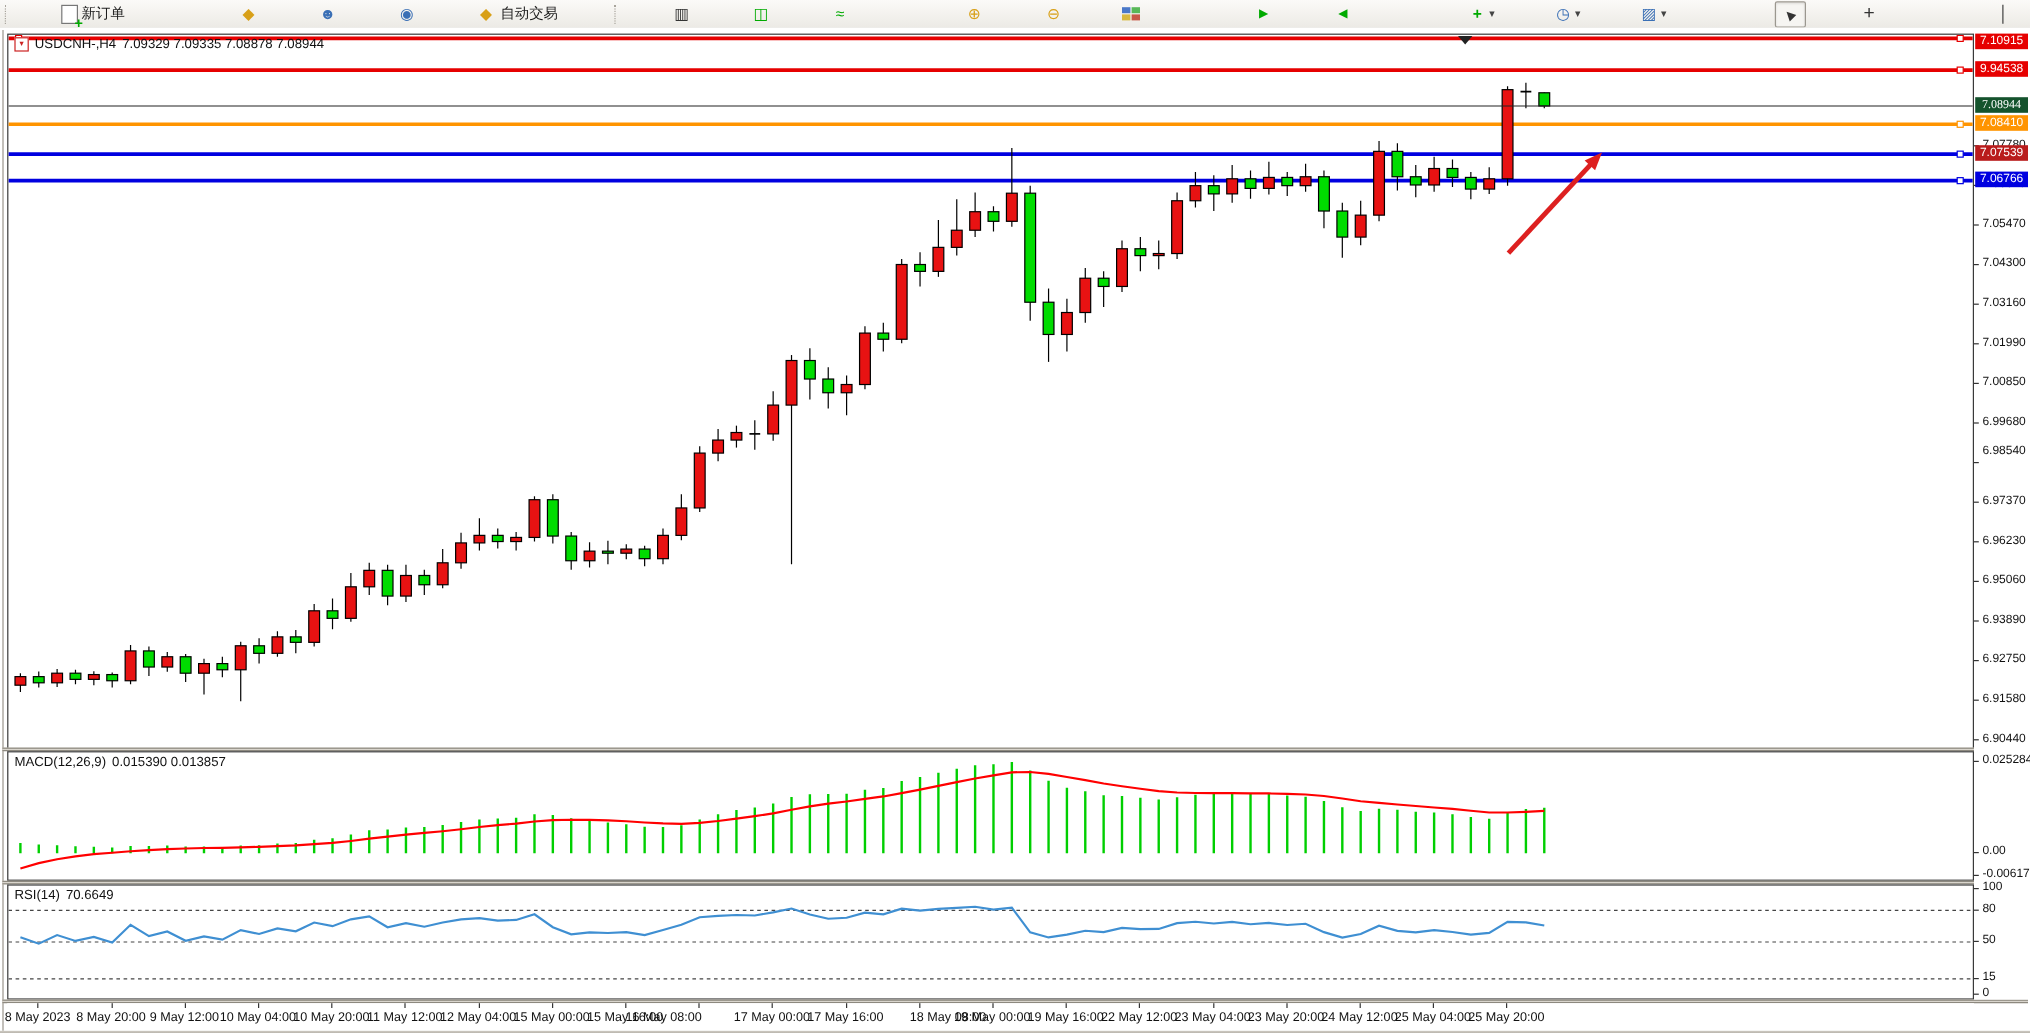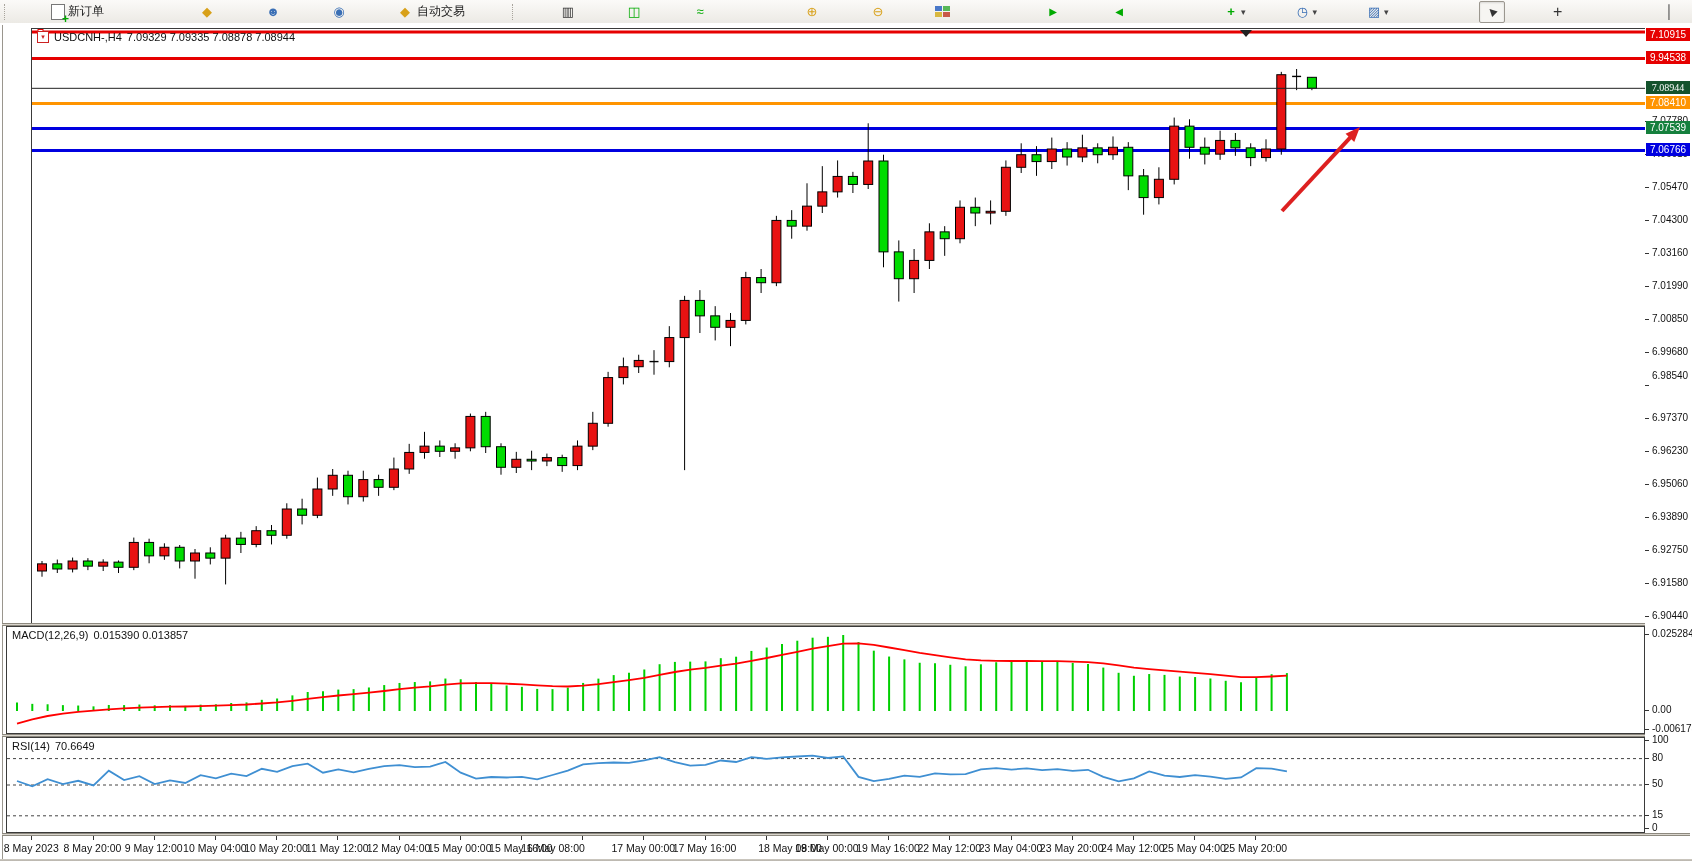--- a/index.html
+++ b/index.html
@@ -25,21 +25,21 @@
   .icon-grid i{width:7px;height:5px;display:block;}
   .magn{position:relative;width:16px;height:16px;}
   .bubble{position:relative;width:18px;height:14px;background:#fdfdfd;border:1px solid #8aa0b8;border-radius:4px;}
   .bubble:after{content:"";position:absolute;left:3px;bottom:-4px;border:4px solid transparent;border-top-color:#8aa0b8;}
   .badge{position:absolute;right:-6px;top:-5px;min-width:13px;height:13px;border-radius:7px;background:#e03818;
          color:#fff;font-size:9px;font-weight:bold;text-align:center;line-height:13px;padding:0 2px;}
   
   #chartwin{position:absolute;left:0;top:23px;width:1692px;height:838px;background:#fff;}
   .winedge{position:absolute;left:2px;top:2px;bottom:2px;width:1px;background:#9a968e;}
   .panel{position:absolute;left:6px;width:1639px;background:#fff;border:1px solid #3a3a3a;box-sizing:border-box;}
-  #panel-main{top:5px;height:722px;margin-left:25px;}
+  #panel-main{top:5px;height:722px;}
   #panel-macd{top:603px;height:108px;}
   #panel-rsi{top:714px;height:96px;}
   .splitter{position:absolute;left:2px;width:1688px;height:3px;background:#d9d5cd;border-top:1px solid #8d897f;border-bottom:1px solid #8d897f;box-sizing:border-box;}
   .paneltitle{position:absolute;left:5px;top:2px;font-size:11px;color:#111;z-index:5;display:flex;align-items:center;gap:5px;}
   .oneclick{display:inline-block;width:10px;height:10px;border:1px solid #cc2222;background:#fff;color:#cc2222;
             font-size:7px;line-height:9px;text-align:center;}
   svg{display:block;}
   
   #price-axis{position:absolute;left:1645px;top:5px;width:46px;height:805px;background:#fff;font-size:10px;color:#111;}
   .ptick{position:absolute;left:7px;height:12px;line-height:12px;}
@@ -510,21 +510,21 @@
         <div class="ptick" style="top: 483.429px;">6.93890</div>
         <div class="pdash" style="top: 522px;"></div>
         <div class="ptick" style="top: 516px;">6.92750</div>
         <div class="pdash" style="top: 555.429px;"></div>
         <div class="ptick" style="top: 549.429px;">6.91580</div>
         <div class="pdash" style="top: 588px;"></div>
         <div class="ptick" style="top: 582px;">6.90440</div>
         <div class="plinelabel" style="top: 0px; background: rgb(230, 0, 0);">7.10915</div>
         <div class="plinelabel" style="top: 22.9286px; background: rgb(230, 0, 0);">9.94538</div>
         <div class="plinelabel" style="top: 68.0714px; background: rgb(255, 148, 0);">7.08410</div>
-        <div class="plinelabel" style="top: 92.9571px; background: #15803d;">7.07539</div>
+        <div class="plinelabel" style="top: 92.9571px; background: #b91c1c;">7.07539</div>
         <div class="plinelabel" style="top: 115.043px; background: rgb(0, 0, 224);">7.06766</div>
         <div class="plinelabel" style="top: 52.8143px; background: #14532d; font-family: Liberation Serif, serif;">7.08944</div>
         <div class="pdash" style="top: 606px;"></div>
         <div class="ptick" style="top: 600px;">0.025284</div>
         <div class="pdash" style="top: 682px;"></div>
         <div class="ptick" style="top: 676px; text-align: right;">0.00</div>
         <div class="pdash" style="top: 700.646px;"></div>
         <div class="ptick" style="top: 694.646px;">-0.006173</div>
         <div class="pdash" style="top: 712px;"></div>
         <div class="ptick" style="top: 706px;">100</div>

